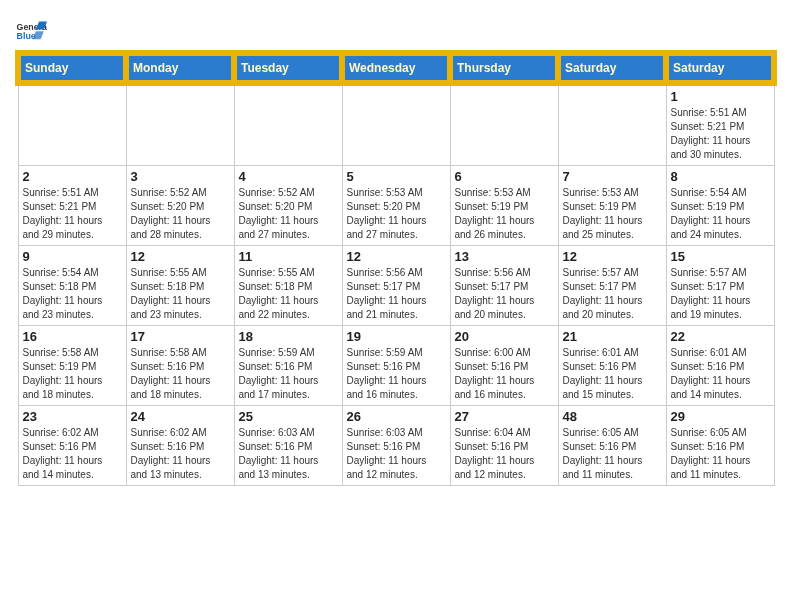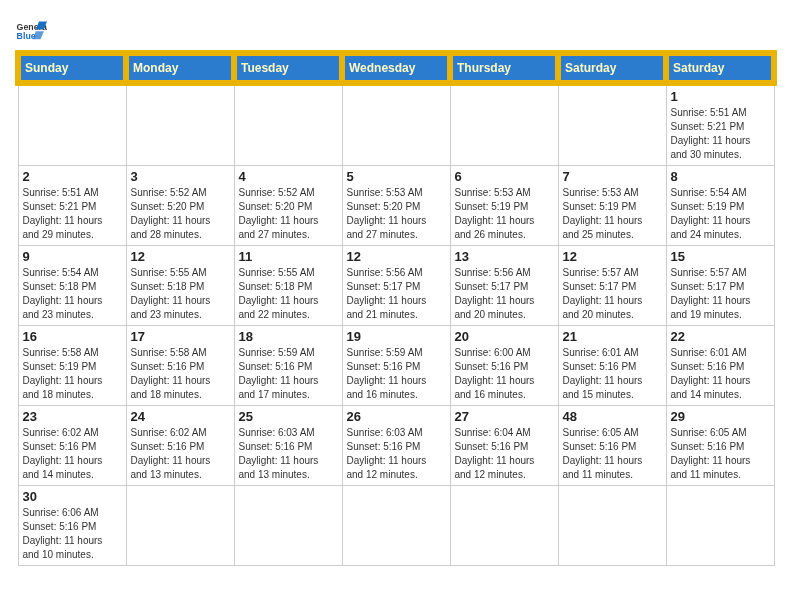--- a/index.html
+++ b/index.html
@@ -296,28 +296,14 @@
 Sunset: 5:16 PM
 Daylight: 11 hours and 11 minutes.</div>
         </td>
         <td>
           <span class="day-number">29</span>
           <div class="day-info">Sunrise: 6:05 AM
 Sunset: 5:16 PM
 Daylight: 11 hours and 11 minutes.</div>
         </td>
       </tr>
-      <tr>
-        <td>
-          <span class="day-number">30</span>
-          <div class="day-info">Sunrise: 6:06 AM
-Sunset: 5:16 PM
-Daylight: 11 hours and 10 minutes.</div>
-        </td>
-        <td class="empty-cell"></td>
-        <td class="empty-cell"></td>
-        <td class="empty-cell"></td>
-        <td class="empty-cell"></td>
-        <td class="empty-cell"></td>
-        <td class="empty-cell"></td>
-      </tr>
     </tbody>
 </table>
 
 </body></html>

